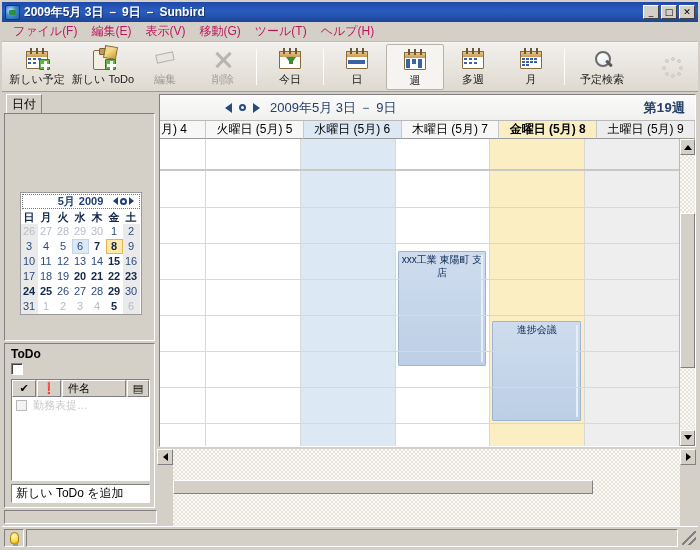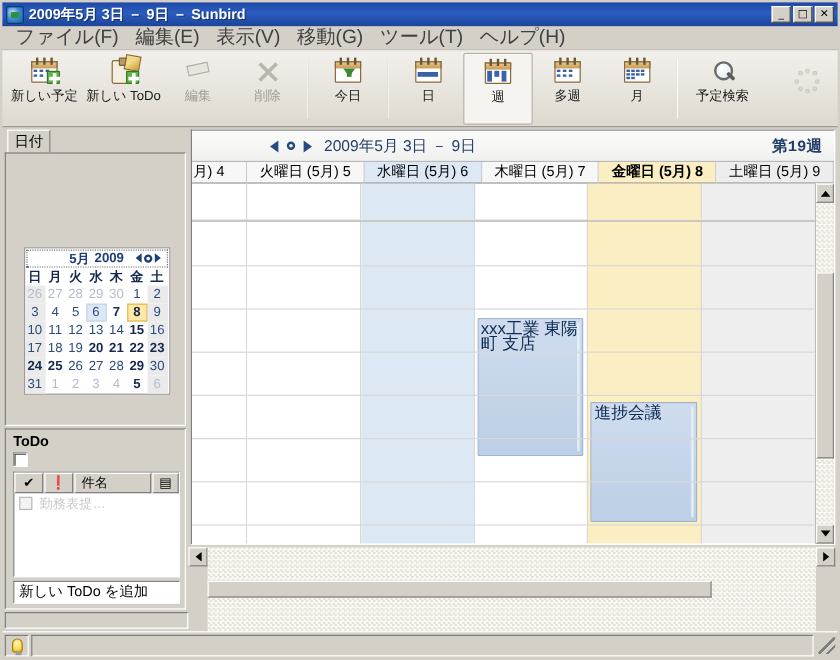--- a/index.html
+++ b/index.html
@@ -64,28 +64,28 @@
   #menubar {
     height: 20px;
     background: #d4d0c8;
     display: flex; align-items: center;
     padding-left: 4px;
     flex: 0 0 auto;
     border-bottom: 1px solid #c0bcb4;
   }
   .menu-item {
     padding: 2px 7px;
-    font-size: 16px;
-    color: #404040;
+    font-size: 12px;
+    color: #be185d;
     white-space: nowrap;
   }
 
   
   #toolbar {
-    height: 64px;
+    height: 50px;
     background: linear-gradient(to bottom,#f2f0ec 0%, #e8e5de 50%, #ded9cf 100%);
     border-bottom: 1px solid #9e9a92;
     border-top: 1px solid #f8f7f4;
     display: flex; align-items: stretch;
     flex: 0 0 auto;
     padding: 1px 2px;
     position: relative;
   }
   .tb-item {
     width: 58px;
@@ -401,26 +401,27 @@
   .daycol.blue { background:#dde8f5; }
   .daycol.today { background:#fbeec3; }
   .daycol.sat { background:#eeeeee; }
   .hline { position:absolute; left:0; right:0; height:1px; background:#d8d8d8; }
 
   .event {
     position: absolute;
     left: 2px; right: 3px;
     background: linear-gradient(to bottom,#cfdcee 0%, #bccfe6 100%);
     border: 1px solid #9fb4d0;
-    font-size: 14px;
+    font-size: 10px;
     color: #0d2a52;
     padding: 1px 2px;
     line-height: 13px;
     overflow: hidden;
     border-radius: 1px;
+    text-align: center;
   }
   .event .ev-bar {
     position:absolute; right:2px; top:3px; bottom:3px; width:2px; background:#e6eef8;
   }
 
   
   #vscroll {
     width: 16px; flex: 0 0 16px;
     background: #f0efe9;
     border-left: 1px solid #b9b9b9;

